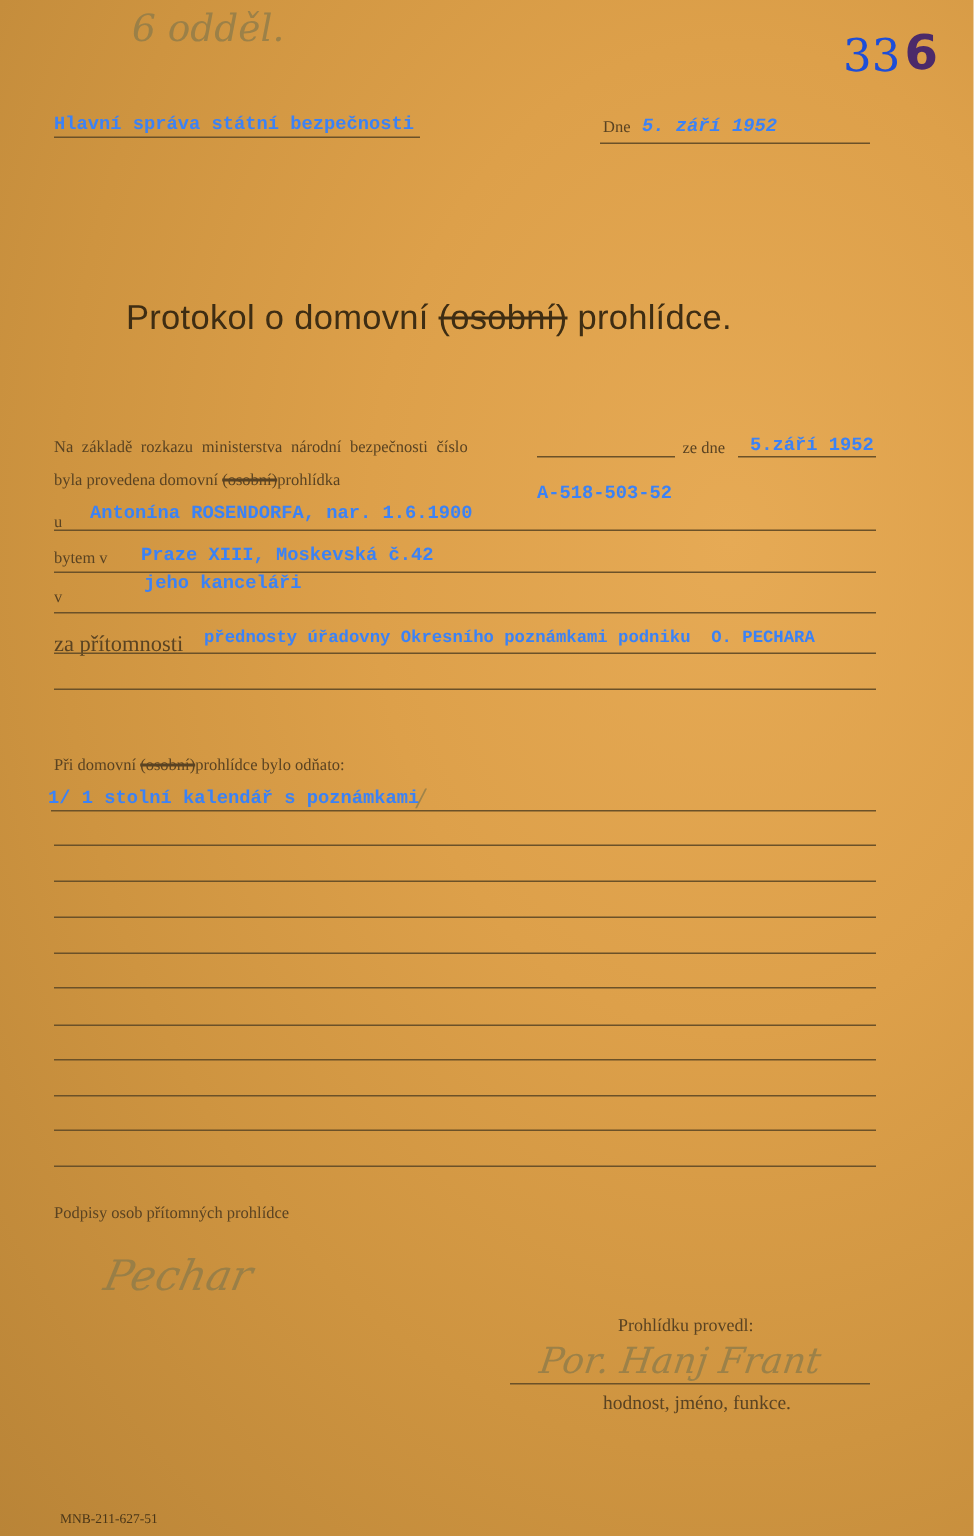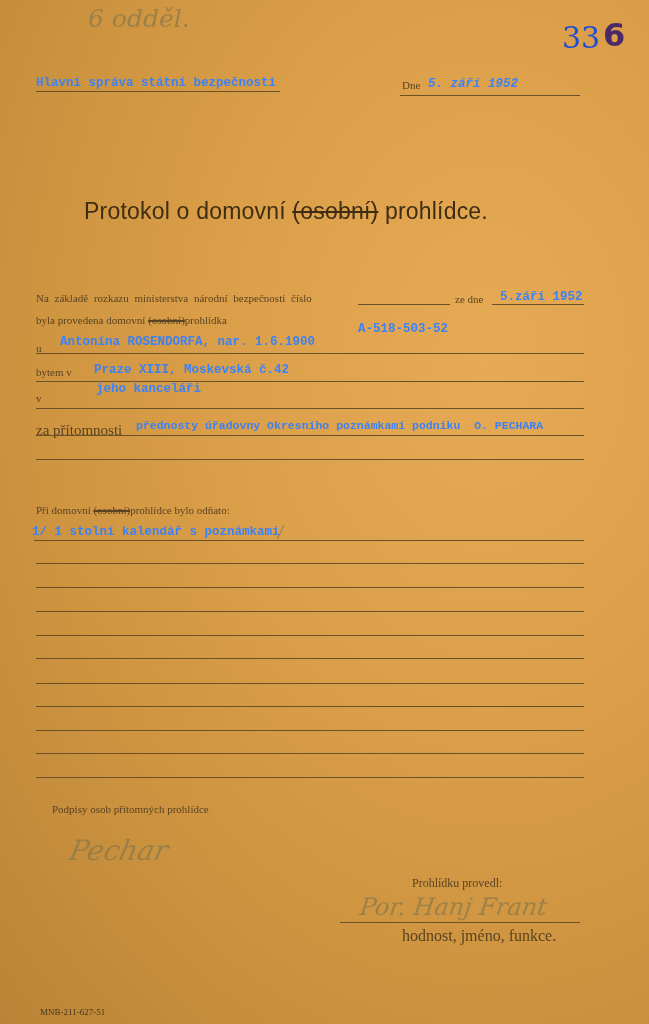--- a/index.html
+++ b/index.html
@@ -85,21 +85,21 @@
 <div class="rule" style="left:36px; top:587px; width:548px;"></div>
 <div class="rule" style="left:36px; top:611px; width:548px;"></div>
 <div class="rule" style="left:36px; top:635px; width:548px;"></div>
 <div class="rule" style="left:36px; top:658px; width:548px;"></div>
 <div class="rule" style="left:36px; top:683px; width:548px;"></div>
 <div class="rule" style="left:36px; top:706px; width:548px;"></div>
 <div class="rule" style="left:36px; top:730px; width:548px;"></div>
 <div class="rule" style="left:36px; top:753px; width:548px;"></div>
 <div class="rule" style="left:36px; top:777px; width:548px;"></div>
 
-<div class="abs serif small" style="left:52px; top:803px;font-family:Liberation Serif, serif;">Podpisy osob přítomných prohlídce</div>
+<div class="abs serif small" style="left:36px; top:803px;font-family:Liberation Serif, serif;">Podpisy osob přítomných prohlídce</div>
 <div class="abs pencil" style="left:70px; top:834px; font-size:28px; transform:skewX(-12deg);">Pechar</div>
 
 <div class="abs serif" style="left:412px; top:876px; font-size:12px;">Prohlídku provedl:</div>
 <div class="abs pencil" style="left:360px; top:893px; font-size:24px; transform:skewX(-8deg); white-space:nowrap;">Por. Hanj Frant</div>
 <div class="rule" style="left:340px; top:922px; width:240px;"></div>
-<div class="abs serif" style="left:402px; top:927px; font-size:16px;">hodnost, jméno, funkce.</div>
+<div class="abs serif" style="left:402px; top:927px; font-size:13px;">hodnost, jméno, funkce.</div>
 
 <div class="abs serif" style="left:40px; top:967px; font-size:9px; color:#4a3618;margin-top:40px;">MNB-211-627-51</div>
 
 </body></html>

